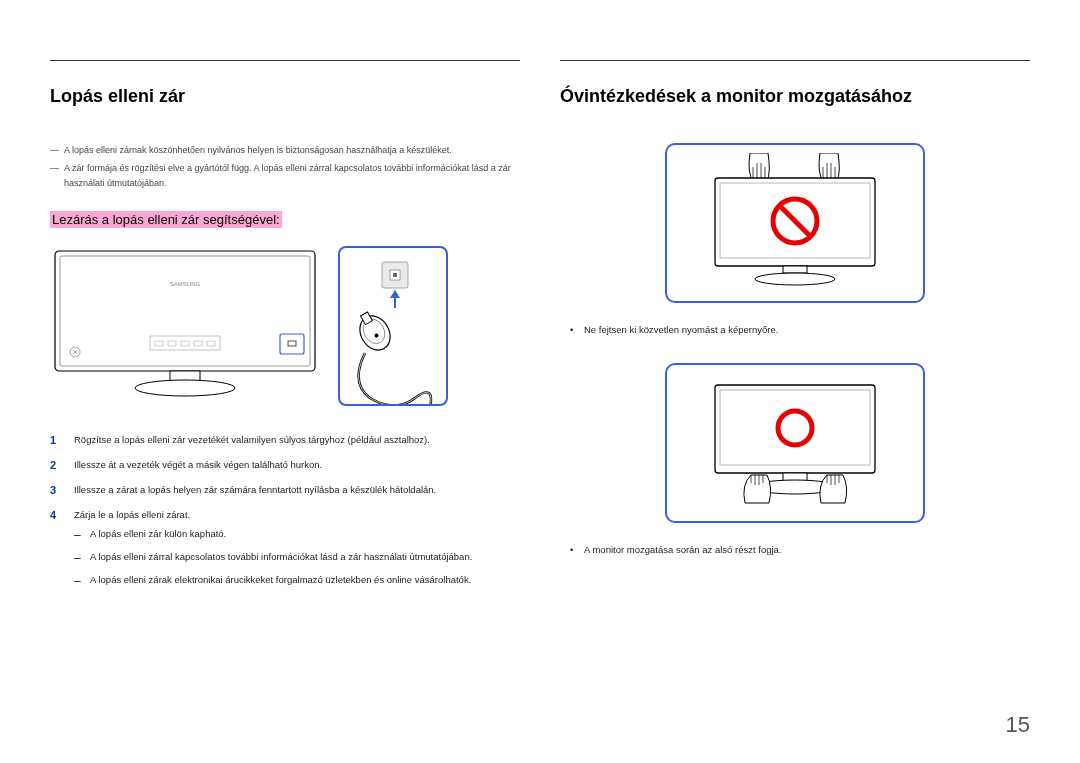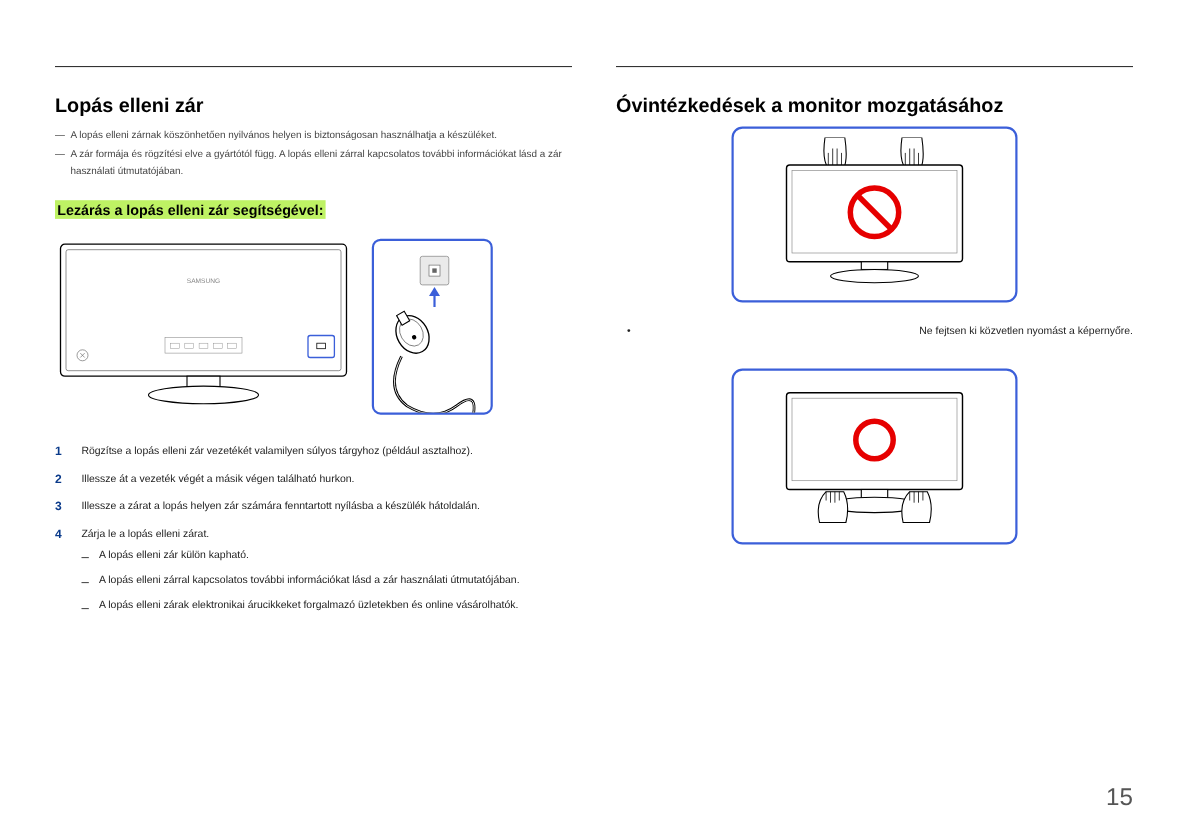--- a/index.html
+++ b/index.html
@@ -22,21 +22,21 @@
   }
   .hr-top {
     border: none;
     border-top: 1px solid #333;
     margin-bottom: 25px;
     width: 100%;
   }
   h2 {
     font-size: 18px;
     font-weight: bold;
-    margin-bottom: 8px;
+    margin-bottom: 36px;
   }
   .note-list {
     list-style: none;
     margin-bottom: 20px;
   }
   .note-list li {
     font-size: 9px;
     color: #444;
     line-height: 1.6;
     padding-left: 14px;
@@ -45,22 +45,22 @@
   }
   .note-list li::before {
     content: "―";
     position: absolute;
     left: 0;
     top: 0;
     color: #444;
   }
   .subheading {
     font-size: 13px;
-    font-weight: bold;
-    background: #bef264;
+    font-weight: normal;
+    background: #f9a8d4;
     display: inline-block;
     padding: 1px 2px;
     margin-bottom: 18px;
   }
   .figure-row {
     display: flex;
     gap: 18px;
     margin-bottom: 25px;
     align-items: stretch;
   }
@@ -132,21 +132,20 @@
     margin-bottom: 25px;
     padding-left: 10px;
   }
   .bullets li {
     font-size: 9.5px;
     color: #222;
     line-height: 1.8;
     padding-left: 14px;
     position: relative;
     margin-bottom: 4px;
-    text-align: right;
   }
   .bullets li::before {
     content: "•";
     position: absolute;
     left: 0;
     top: 0;
   }
   .page-number {
     position: absolute;
     bottom: 25px;
@@ -284,16 +283,19 @@
           <path d="M146 130 Q142 112 152 102 L168 102 Q174 114 170 130 Z"></path>
           <path d="M152 110 L152 102 M156 112 L156 102 M160 112 L160 102 M164 110 L164 102" stroke-width="0.7"></path>
         </g>
 
         <g>
           <circle cx="120" cy="55" r="17" fill="none" stroke="#e60000" stroke-width="5"></circle>
         </g>
       </svg>
     </div>
 
+    <ul class="bullets">
+      <li>A monitor mozgatása során az alsó részt fogja.</li>
+    </ul>
   </div>
 </div>
 
 <div class="page-number">15</div>
 
 </body></html>

